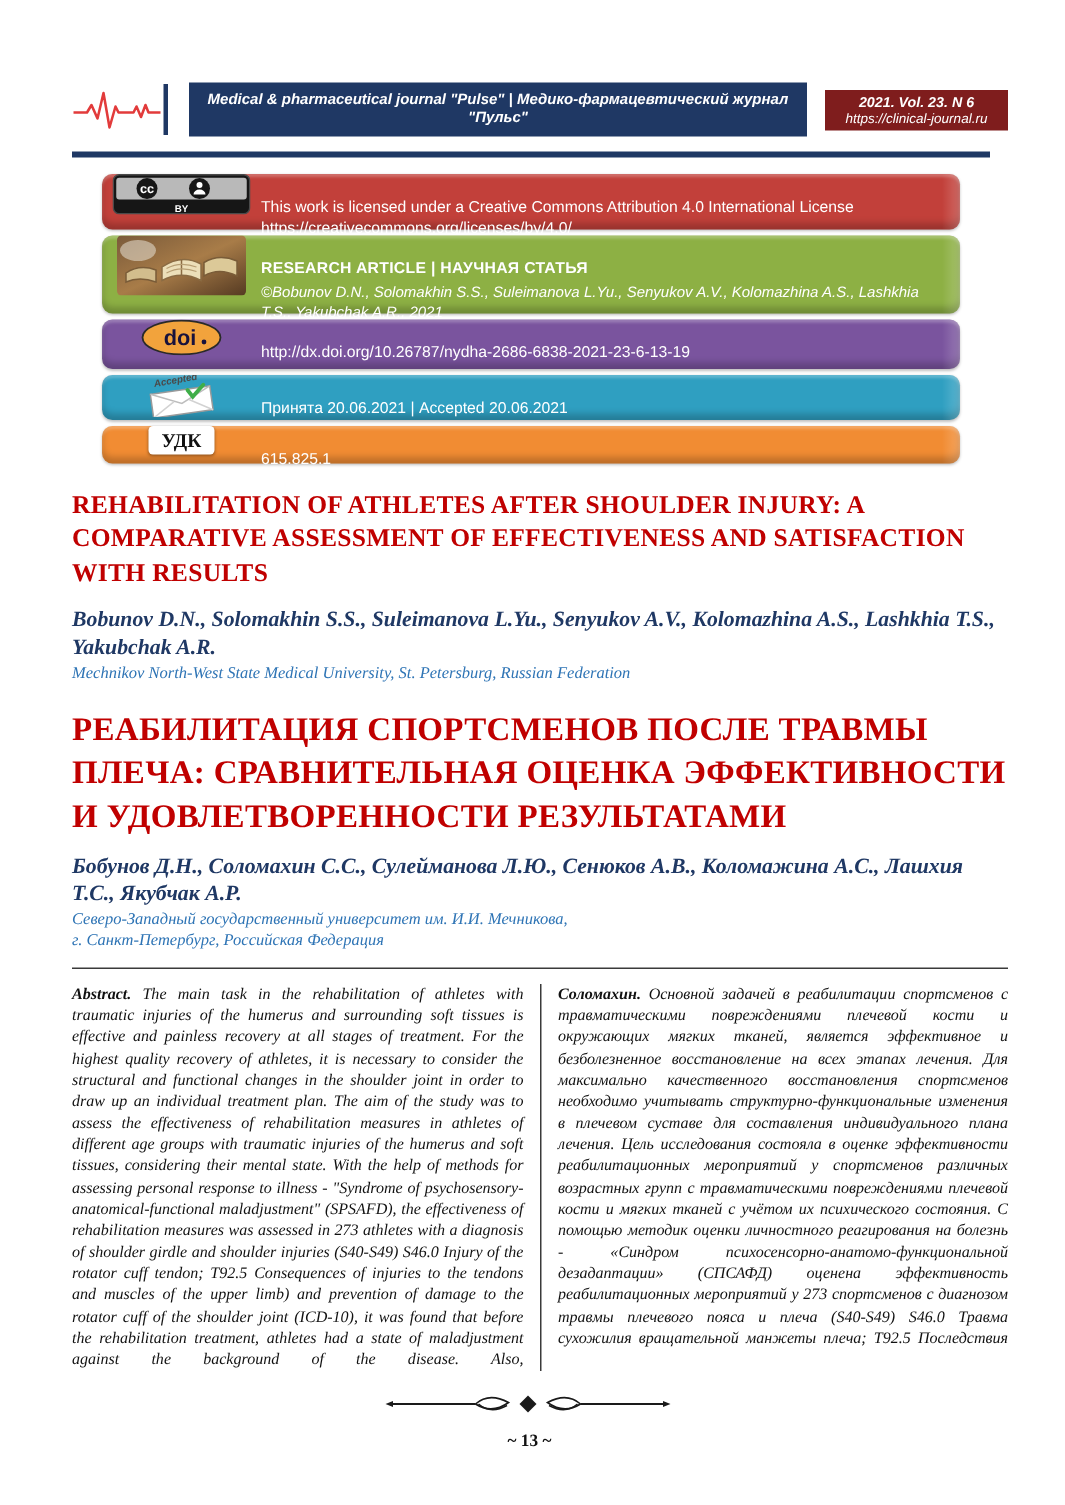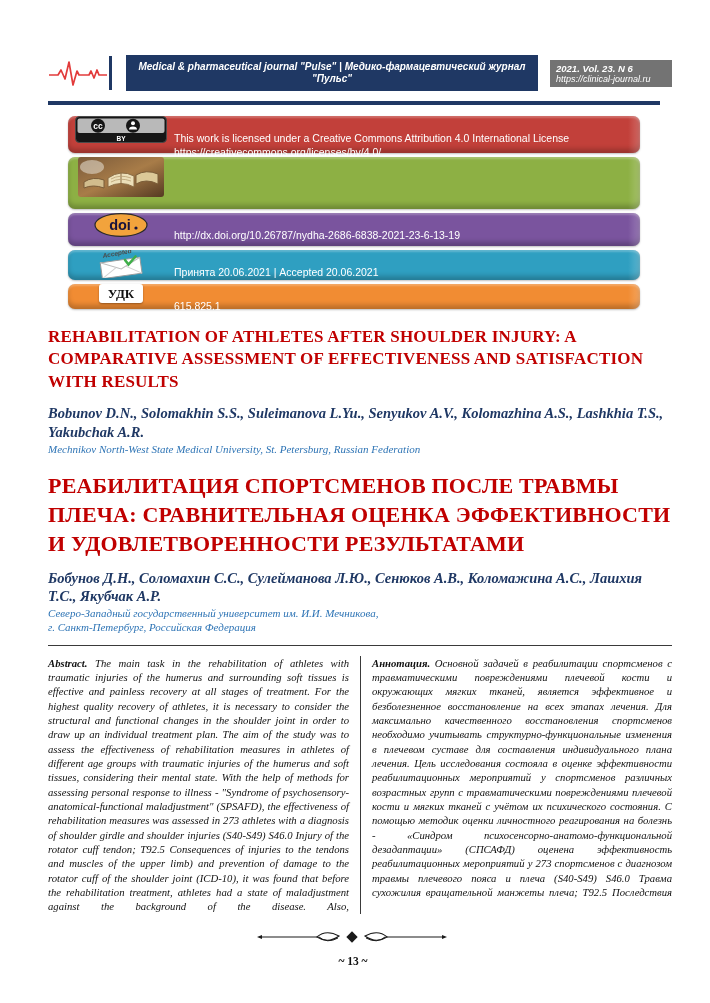--- a/index.html
+++ b/index.html
@@ -6,22 +6,22 @@
   body { background:#ffffff; font-family:"Liberation Sans", sans-serif; }
   .page { position:relative; width:710px; height:1003px; margin:0 auto; background:#fff;
           padding:54px 38px 0 48px; overflow:hidden; }
 
   
   .hdr { display:flex; align-items:center; }
   .hdr-logo { width:66px; height:38px; flex:0 0 66px; }
   .hdr-bar { flex:1; margin:0 12px; background:#1f3864; color:#fff;
              font:bold italic 10px/1.2 "Liberation Sans", sans-serif;
              text-align:center; padding:6px 8px; }
-  .hdr-box { width:122px; flex:0 0 122px; background:#737373; color:#fff;
-             text-align:left; padding:3px 6px; font-style:italic; }
+  .hdr-box { width:122px; flex:0 0 122px; background:#7f1d1d; color:#fff;
+             text-align:center; padding:3px 6px; font-style:italic; }
   .hdr-box .vol { font-weight:bold; font-size:9.5px; }
   .hdr-box .site { font-size:9px; }
   .hdr-rule { height:4px; background:#1f3864; margin:9px 12px 11px 0; }
 
   
   .banners { margin:0 32px 0 20px; }
   .banner { position:relative; display:flex; align-items:flex-start; color:#fff;
             border-radius:7px; margin-bottom:4px;
             box-shadow: inset 0 -4px 5px rgba(0,0,0,.22), inset 0 2px 2px rgba(255,255,255,.25), 0 1px 2px rgba(0,0,0,.25); }
   .banner::after { content:""; position:absolute; top:0; bottom:0; right:0; width:12px;
@@ -114,20 +114,24 @@
           </defs>
           <rect width="86" height="40" rx="3" fill="url(#bg1)"></rect>
           <ellipse cx="14" cy="10" rx="12" ry="7" fill="#e7e2d5" opacity=".55"></ellipse>
           <path d="M30 21 Q43 12 56 19 L56 30 Q43 23 30 30 Z" fill="#ecdfb9" stroke="#8a6b43" stroke-width="1"></path>
           <path d="M43 16 L43 27" stroke="#8a6b43" stroke-width="1"></path>
           <path d="M33 22 Q42 17 53 21 M33 25 Q42 20 53 24" stroke="#b79f74" stroke-width=".8" fill="none"></path>
           <path d="M58 18 Q68 12 80 17 L80 27 Q68 21 58 27 Z" fill="#dcc998" stroke="#7a5c38" stroke-width="1"></path>
           <path d="M6 25 Q15 19 26 23 L26 31 Q15 27 6 31 Z" fill="#d2bd8d" stroke="#7a5c38" stroke-width="1"></path>
         </svg>
       </div>
+      <div class="txt">
+        <div class="l1">RESEARCH ARTICLE | НАУЧНАЯ СТАТЬЯ</div>
+        <div class="l2">©Bobunov D.N., Solomakhin S.S., Suleimanova L.Yu., Senyukov A.V., Kolomazhina A.S., Lashkhia T.S., Yakubchak A.R., 2021</div>
+      </div>
     </div>
 
     <div class="banner b-doi">
       <div class="icon-cell">
         <svg width="54" height="24" viewBox="0 0 54 24">
           <ellipse cx="27" cy="12" rx="26" ry="11.3" fill="#f2a33c" stroke="#2a2a2a" stroke-width="1.2"></ellipse>
           <text x="26" y="17" text-anchor="middle" font-size="14.5" font-weight="bold" fill="#18123c">doi</text>
           <circle cx="42" cy="15" r="1.6" fill="#18123c"></circle>
         </svg>
       </div>
@@ -171,21 +175,21 @@
       <div>Северо-Западный государственный университет им. И.И. Мечникова,</div>
       <div>г. Санкт-Петербург, Российская Федерация</div>
     </div>
 
     <div class="abstract">
       <div class="abs-col abs-left">
         <span class="abs-label">Abstract.</span>
         <span>The main task in the rehabilitation of athletes with traumatic injuries of the humerus and surrounding soft tissues is effective and painless recovery at all stages of treatment. For the highest quality recovery of athletes, it is necessary to consider the structural and functional changes in the shoulder joint in order to draw up an individual treatment plan. The aim of the study was to assess the effectiveness of rehabilitation measures in athletes of different age groups with traumatic injuries of the humerus and soft tissues, considering their mental state. With the help of methods for assessing personal response to illness - "Syndrome of psychosensory-anatomical-functional maladjustment" (SPSAFD), the effectiveness of rehabilitation measures was assessed in 273 athletes with a diagnosis of shoulder girdle and shoulder injuries (S40-S49) S46.0 Injury of the rotator cuff tendon; T92.5 Consequences of injuries to the tendons and muscles of the upper limb) and prevention of damage to the rotator cuff of the shoulder joint (ICD-10), it was found that before the rehabilitation treatment, athletes had a state of maladjustment against the background of the disease. Also,</span>
       </div>
       <div class="abs-col abs-right">
-        <span class="abs-label">Аннотация.</span>
+        <span class="abs-label">Соломахин.</span>
         <span>Основной задачей в реабилитации спортсменов с травматическими повреждениями плечевой кости и окружающих мягких тканей, является эффективное и безболезненное восстановление на всех этапах лечения. Для максимально качественного восстановления спортсменов необходимо учитывать структурно-функциональные изменения в плечевом суставе для составления индивидуального плана лечения. Цель исследования состояла в оценке эффективности реабилитационных мероприятий у спортсменов различных возрастных групп с травматическими повреждениями плечевой кости и мягких тканей с учётом их психического состояния. С помощью методик оценки личностного реагирования на болезнь - «Синдром психосенсорно-анатомо-функциональной дезадаптации» (СПСАФД) оценена эффективность реабилитационных мероприятий у 273 спортсменов с диагнозом травмы плечевого пояса и плеча (S40-S49) S46.0 Травма сухожилия вращательной манжеты плеча; Т92.5 Последствия</span>
       </div>
     </div>
   </div>
 
   <div class="footer">
     <svg width="200" height="18" viewBox="0 0 200 18">
       <line x1="8" y1="9" x2="64" y2="9" stroke="#1a1a1a" stroke-width="1.2"></line>
       <path d="M4 9 l5 -2 0 4 z" fill="#1a1a1a"></path>
       <path d="M64 9 q9 -8 22 -1 q-11 8 -22 1 z" fill="none" stroke="#1a1a1a" stroke-width="1.1"></path>

